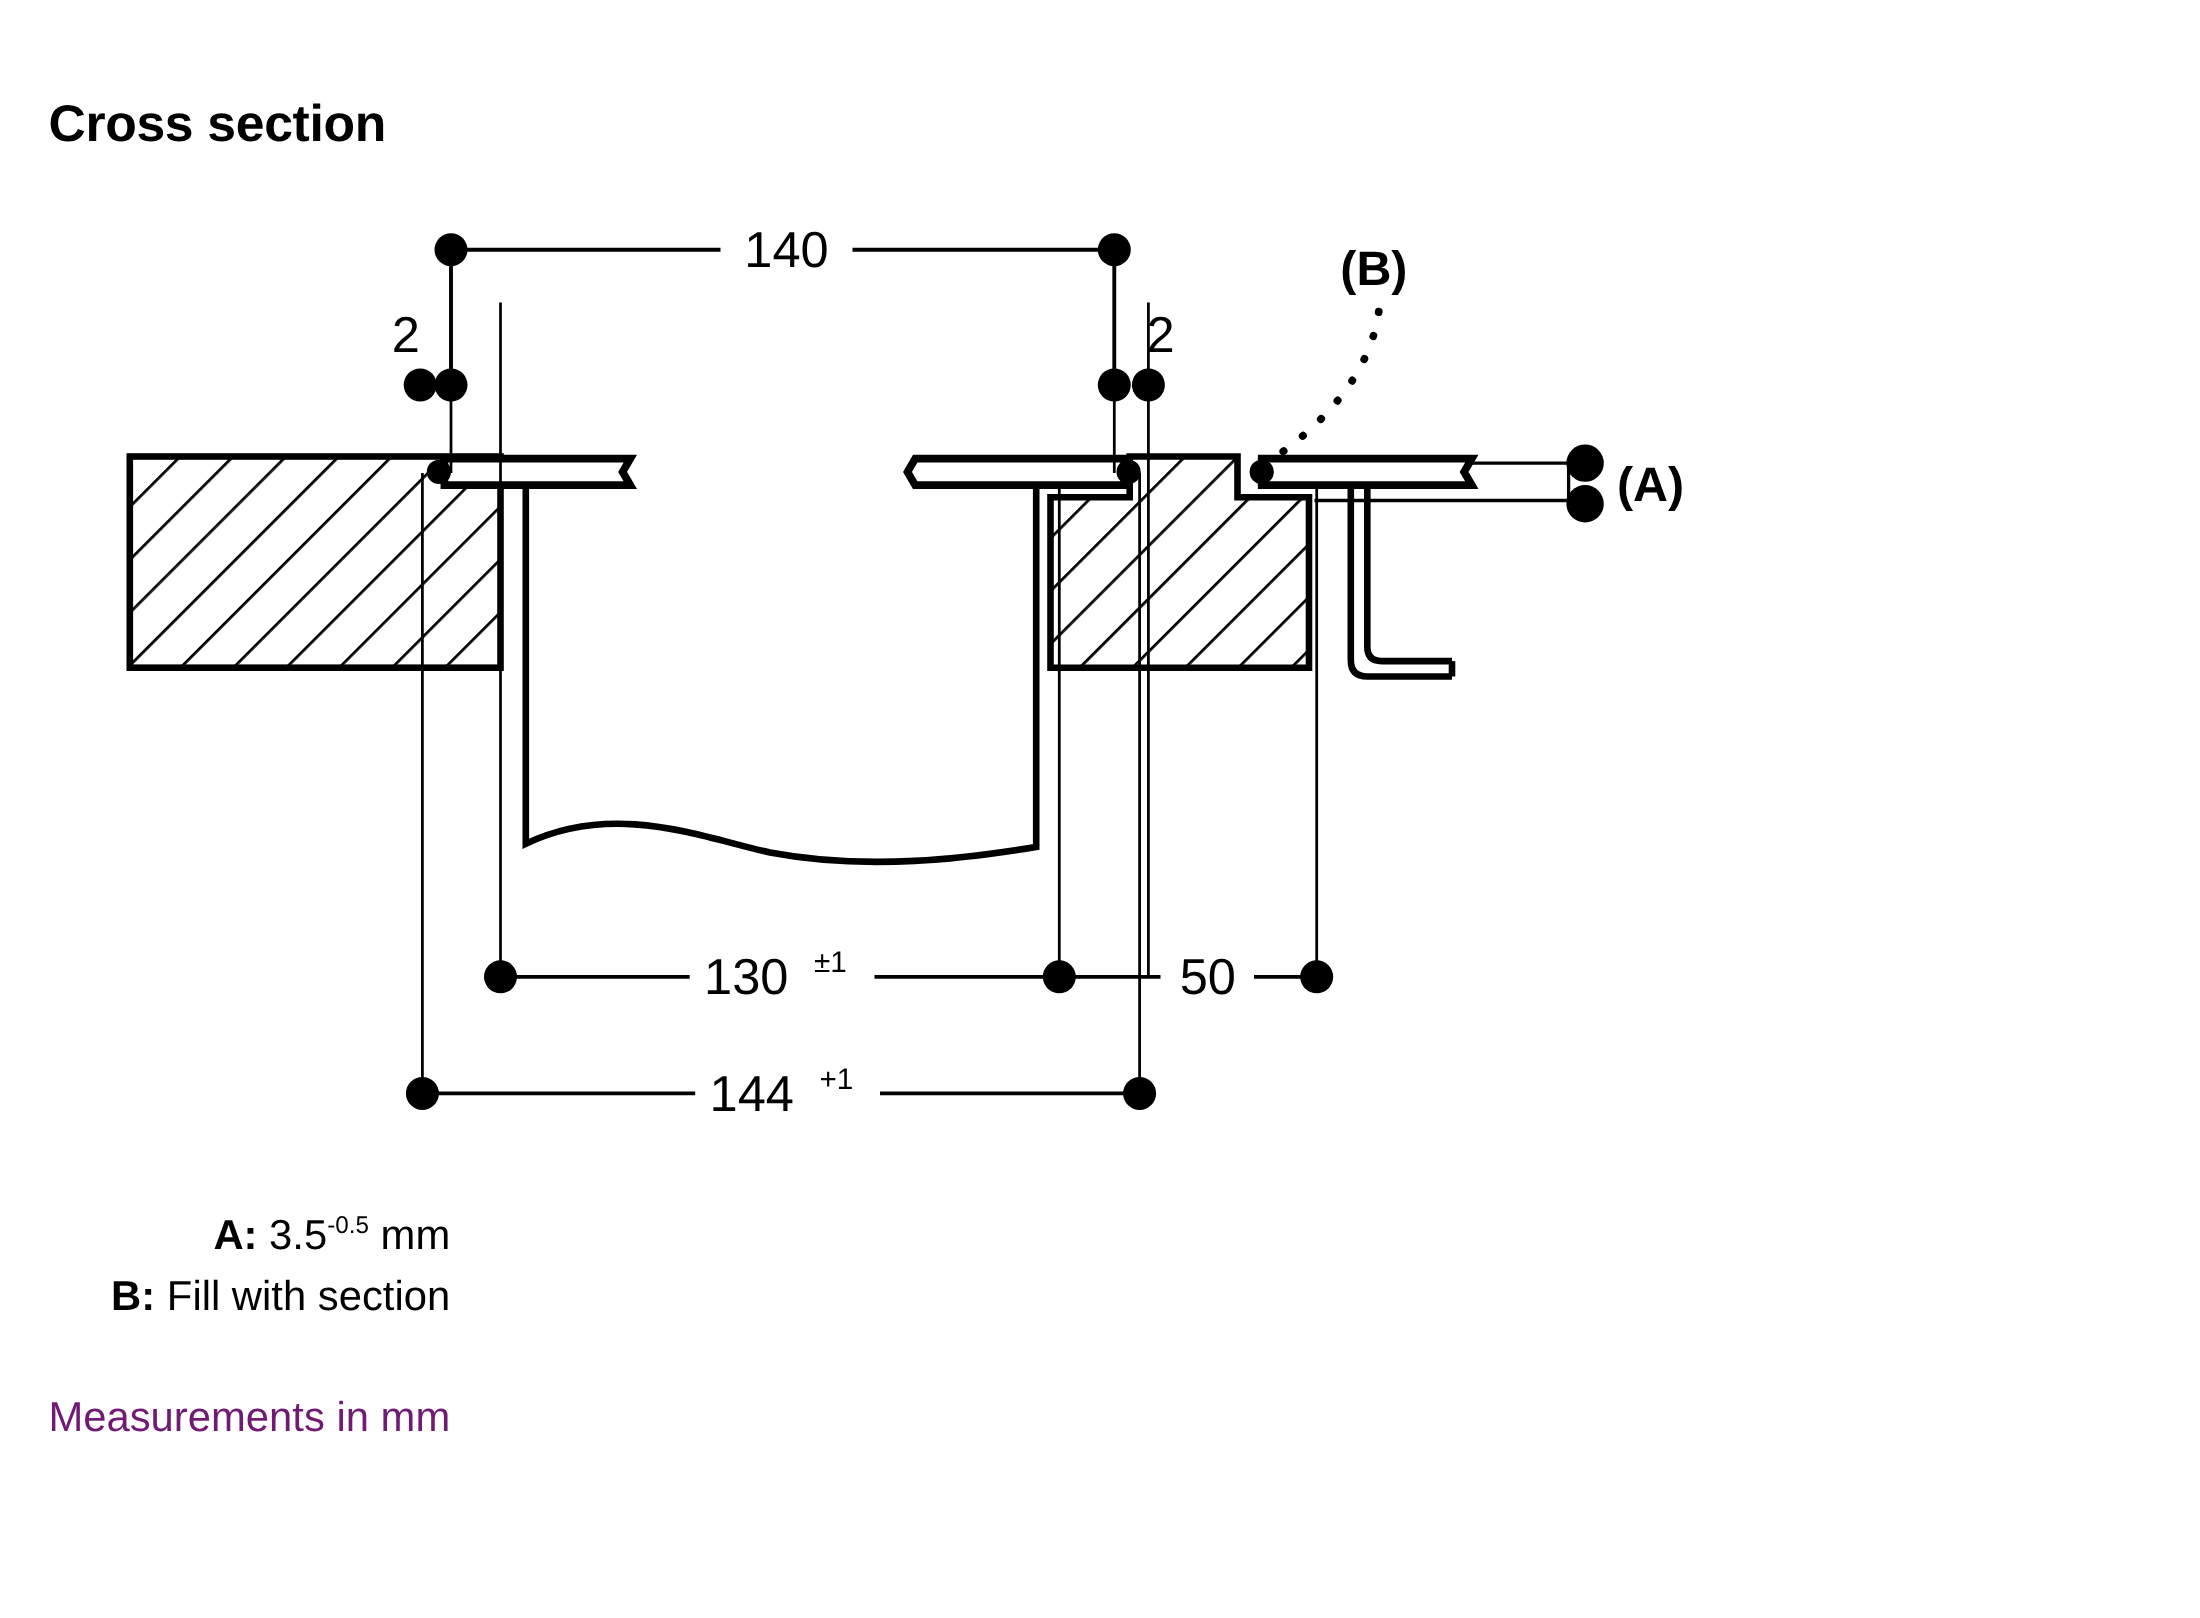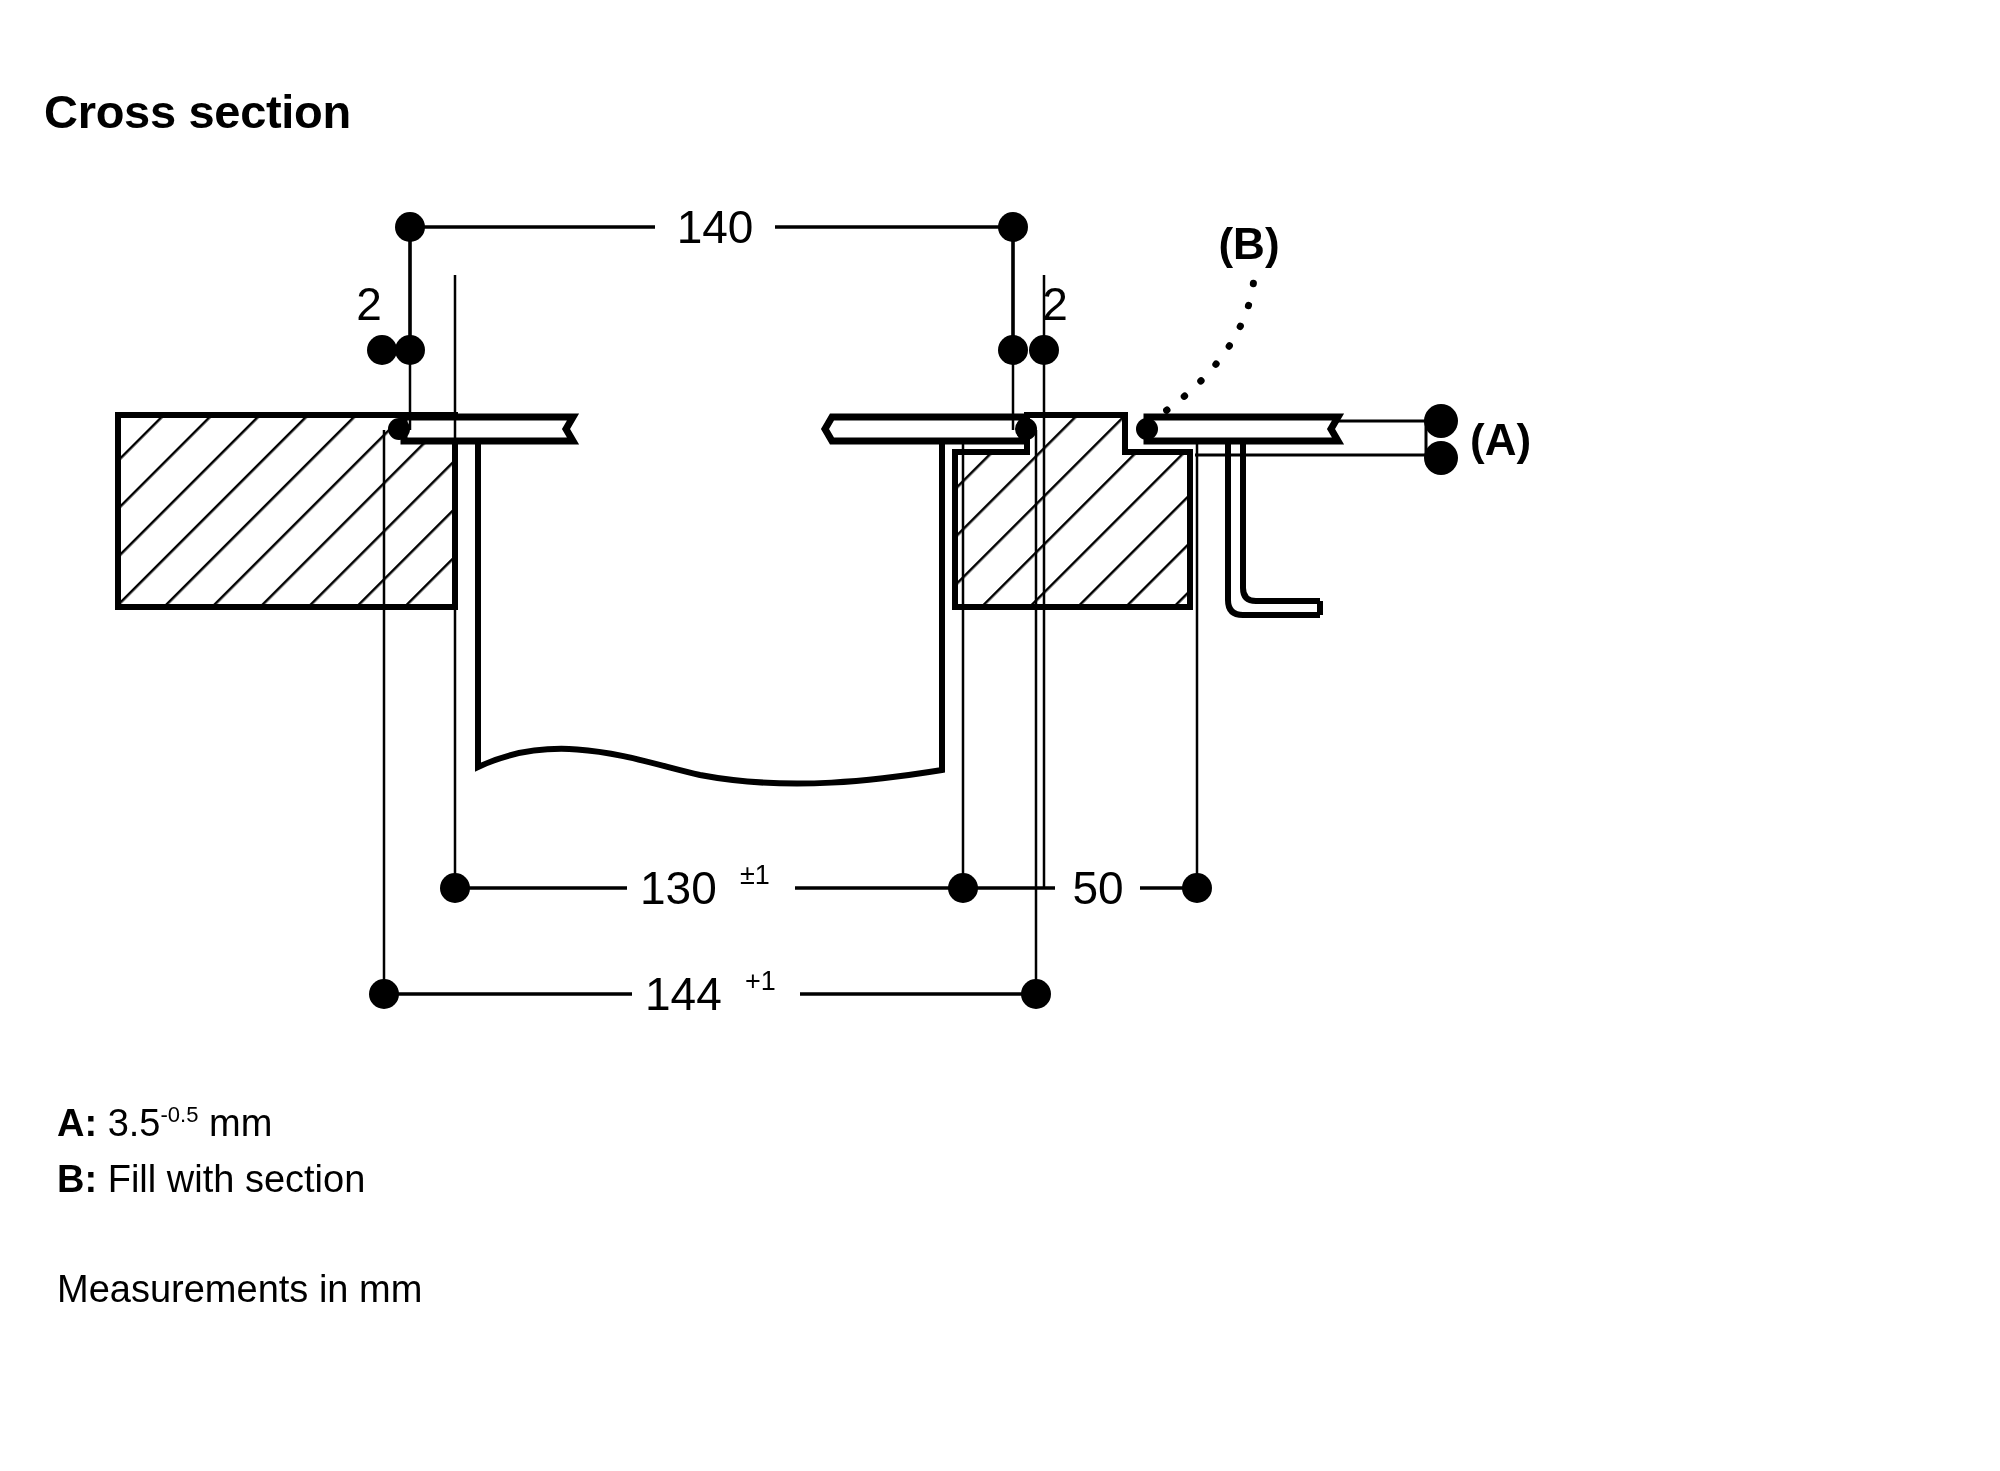--- a/index.html
+++ b/index.html
@@ -3,26 +3,26 @@
 <meta charset="utf-8">
 <style>
   html,body{margin:0;padding:0;background:#ffffff;}
   body{width:2000px;height:1471px;font-family:"Liberation Sans",sans-serif;color:#000;overflow:hidden;}
   #page{position:relative;width:2000px;height:1471px;background:#fff;}
   .title{
     position:absolute;left:44px;top:84px;
     font-size:47px;font-weight:bold;letter-spacing:-0.3px;color:#000;
   }
   #drawing{position:absolute;left:0;top:0;width:2000px;height:1471px;}
-  .legend{position:absolute;left:57px;top:1095px;font-size:38px;line-height:56px;color:#000;}
+  .legend{position:absolute;left:44px;top:1095px;font-size:38px;line-height:56px;color:#000;text-align:right;}
   .legend .row{white-space:nowrap;}
   .legend b{font-weight:bold;}
   .legend sup{font-size:0.58em;vertical-align:super;line-height:0;}
   .legend .gap{height:54px;}
-  .note{font-size:38px;color:#000000;white-space:nowrap;}
+  .note{font-size:38px;color:#701a75;white-space:nowrap;}
   svg text{font-family:"Liberation Sans",sans-serif;fill:#000;}
   .dim-label{font-size:46px;}
   .dim-label-sup{font-size:27px;}
   .ref-label{font-size:44px;font-weight:bold;}
 </style>
 </head>
 <body>
 
 <div id="page">
 

